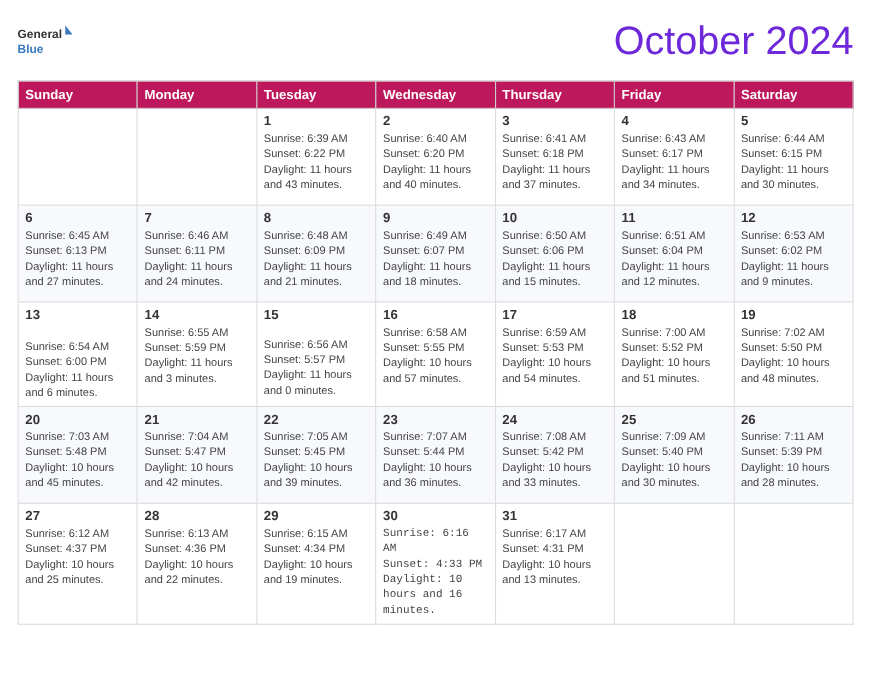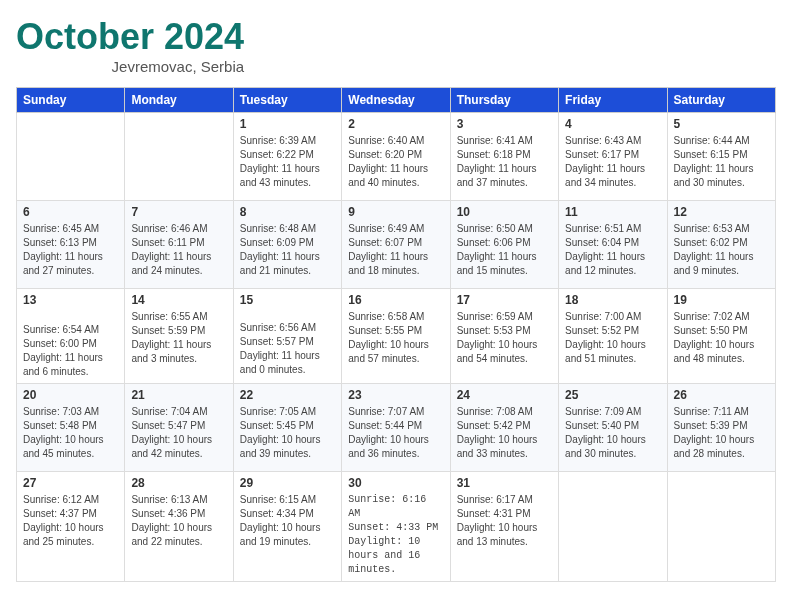--- a/index.html
+++ b/index.html
@@ -19,33 +19,33 @@
     .logo {
       display: flex;
       align-items: center;
       gap: 4px;
     }
     .title-block {
       text-align: right;
     }
     .month-title {
       font-size: 36px;
-      font-weight: bold;
-      color: #0f766e;
+      font-weight: normal;
+      color: #6d28d9;
     }
     .location {
       font-size: 15px;
       color: #555;
     }
     table {
       width: 100%;
       border-collapse: collapse;
     }
     th {
-      background-color: #1d4ed8;
+      background-color: #be185d;
       color: white;
       font-size: 12px;
       font-weight: bold;
       padding: 5px 6px;
       text-align: left;
       border: 1px solid #ccc;
     }
     td {
       vertical-align: top;
       padding: 4px 6px;
@@ -70,23 +70,29 @@
       background-color: #f7f9fc;
     }
     .empty-cell {
       background: #fff !important;
     }
   </style>
 </head>
 <body>
 
 <div class="header">
+  <div class="logo">
+  <svg width="50" height="45" viewBox="0 0 60 45">
+    <text x="0" y="18" font-size="13" font-weight="bold" fill="#333" font-family="Arial">General</text>
+    <text x="0" y="34" font-size="13" font-weight="bold" fill="#3a7abf" font-family="Arial">Blue</text>
+    <polygon points="52,4 60,14 52,14" fill="#3a7abf"></polygon>
+  </svg>
+</div>
   <div class="title-block">
     <div class="month-title">October 2024</div>
-    <div class="location">Jevremovac, Serbia</div>
   </div>
 </div>
 
 <table>
   <thead>
     <tr>
     <th>Sunday</th>
         <th>Monday</th>
         <th>Tuesday</th>
         <th>Wednesday</th>

